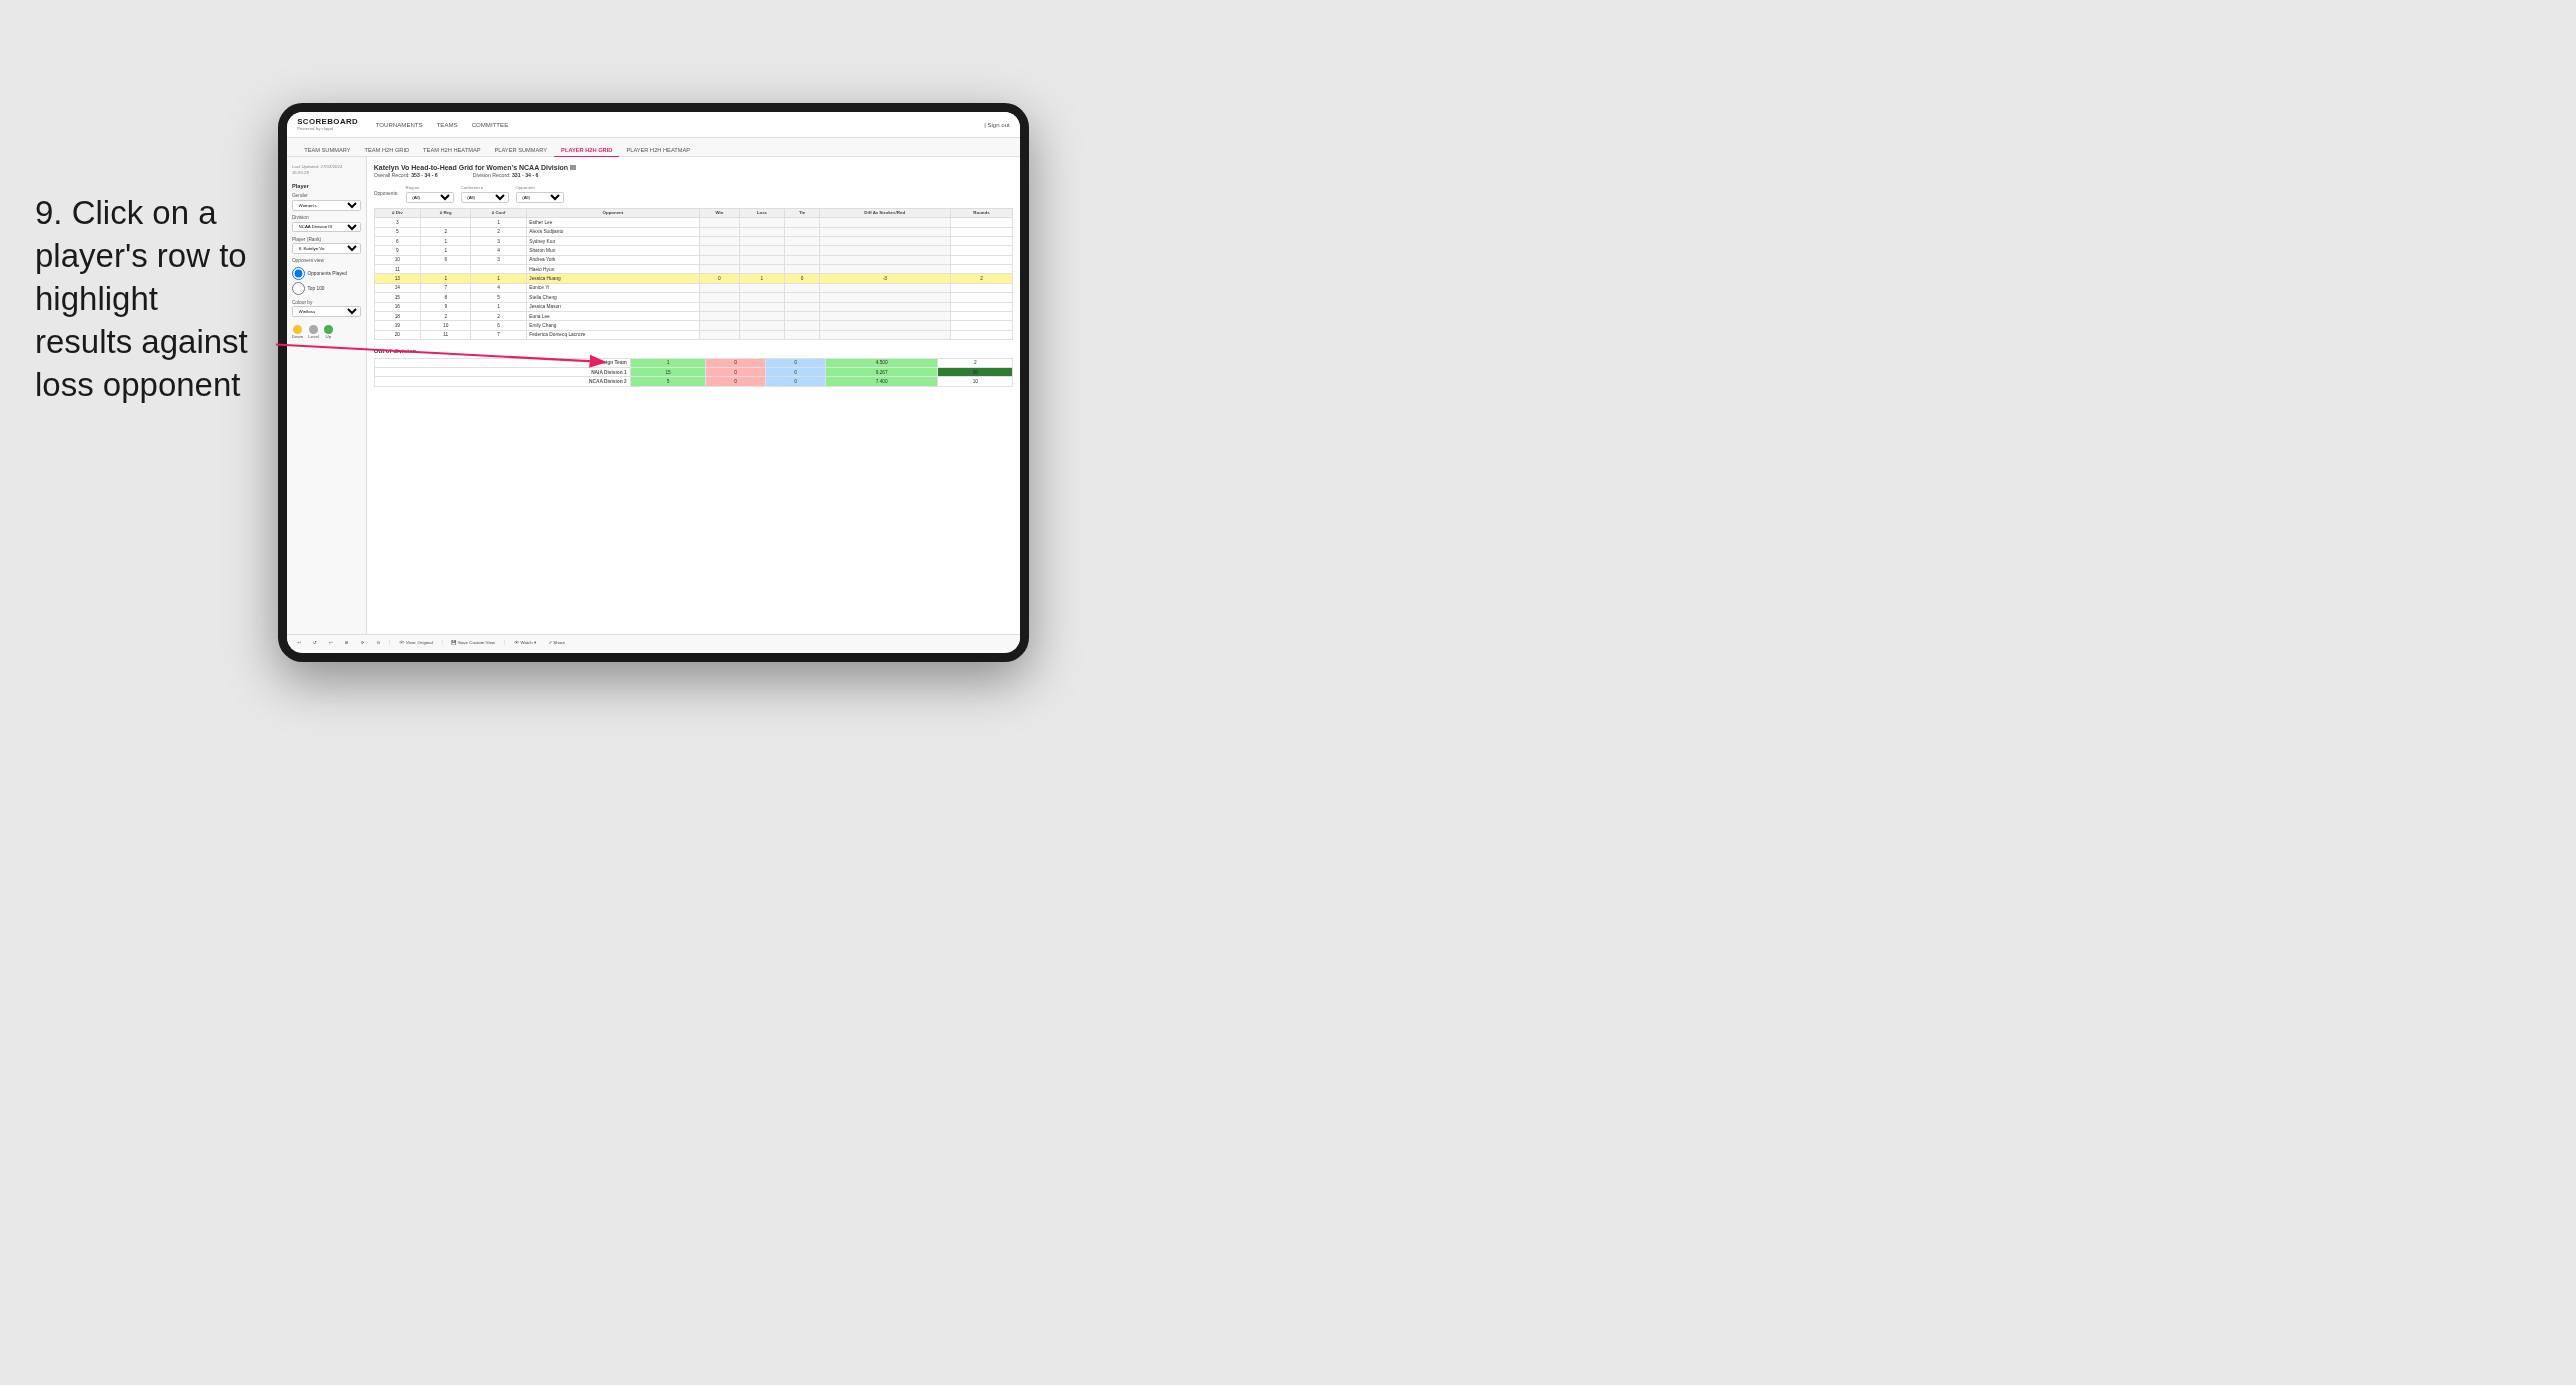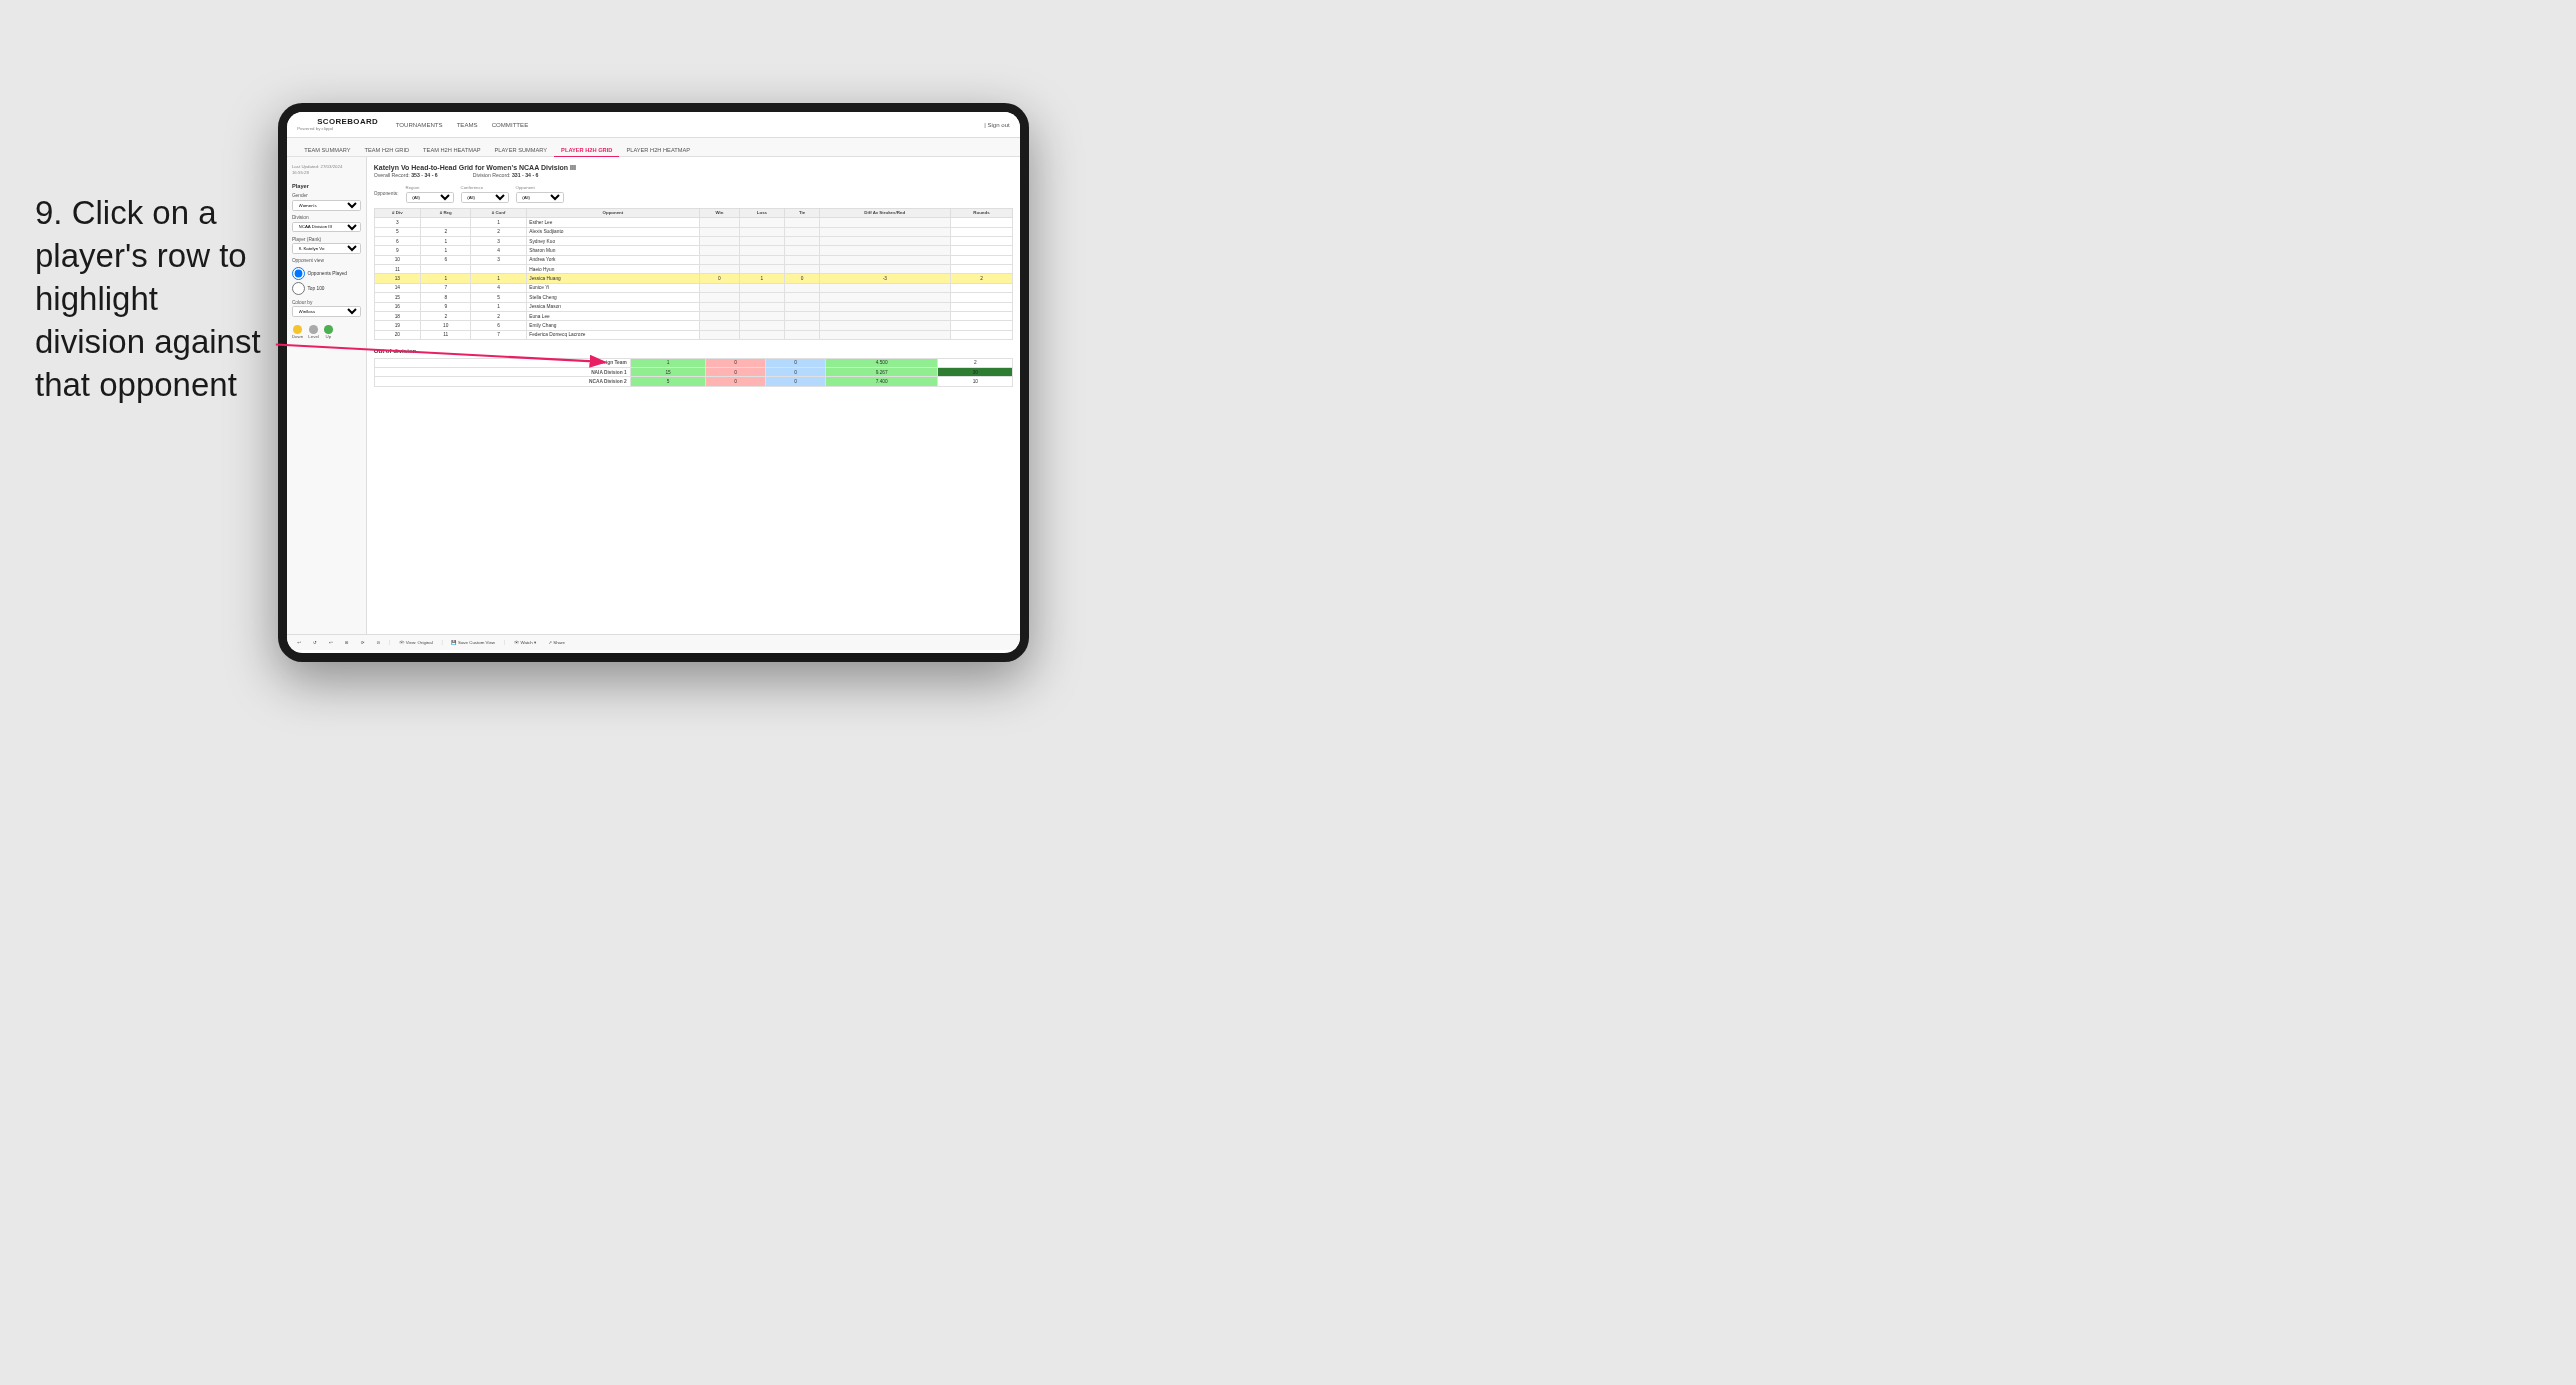--- a/index.html
+++ b/index.html
@@ -49,21 +49,20 @@
       display: flex;
       flex-direction: column;
       margin-right: 17.5px;
     }
 
     .logo-text {
       font-size: 7.9px;
       font-weight: 900;
       color: #1a1a1a;
       letter-spacing: 0.4px;
-      margin-left: 20px;
     }
 
     .logo-sub {
       font-size: 4.4px;
       color: #888;
     }
 
     .nav-links {
       display: flex;
       gap: 14px;
@@ -393,21 +392,21 @@
       background: #fff59d !important;
     }
 
     .opponent-col { min-width: 48px; }
   </style>
 </head>
 <body>
 
 <div class="instruction-text">
   <span>9.</span>
-  <span>Click on a player's row to highlight division against that opponent</span>
+  <span>Click on a player's row to highlight results against loss opponent</span>
 </div>
 
 <div class="tablet-frame">
   <div class="tablet-screen">
 
     <div class="nav-bar">
       <div class="logo-area">
         <span class="logo-text">SCOREBOARD</span>
         <span class="logo-sub">Powered by clippd</span>
       </div>

